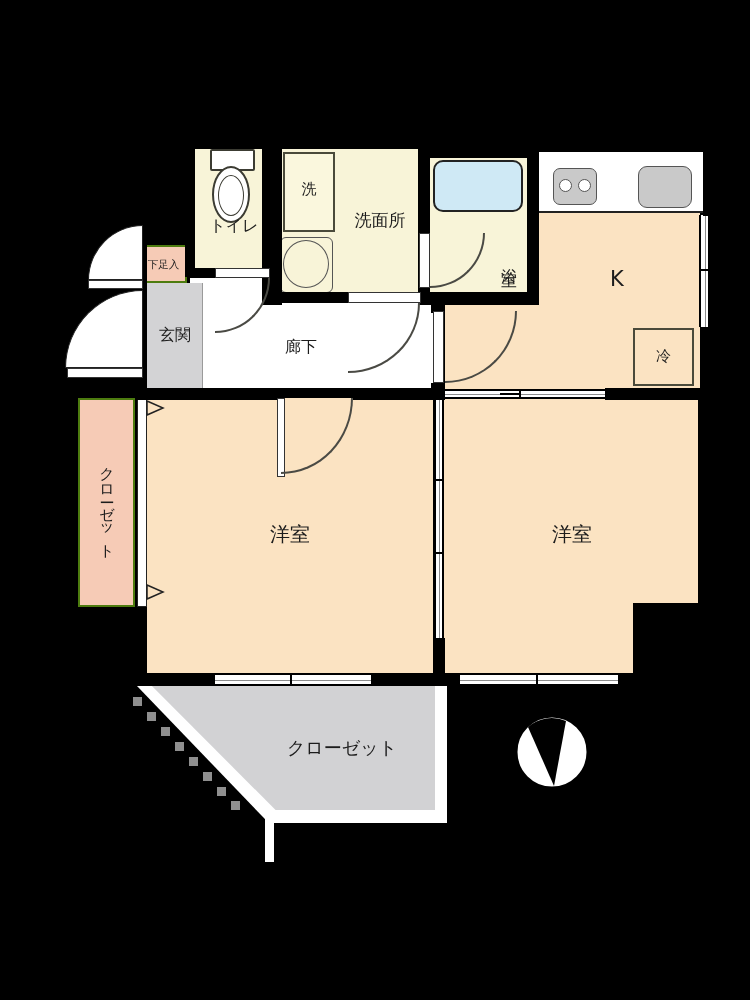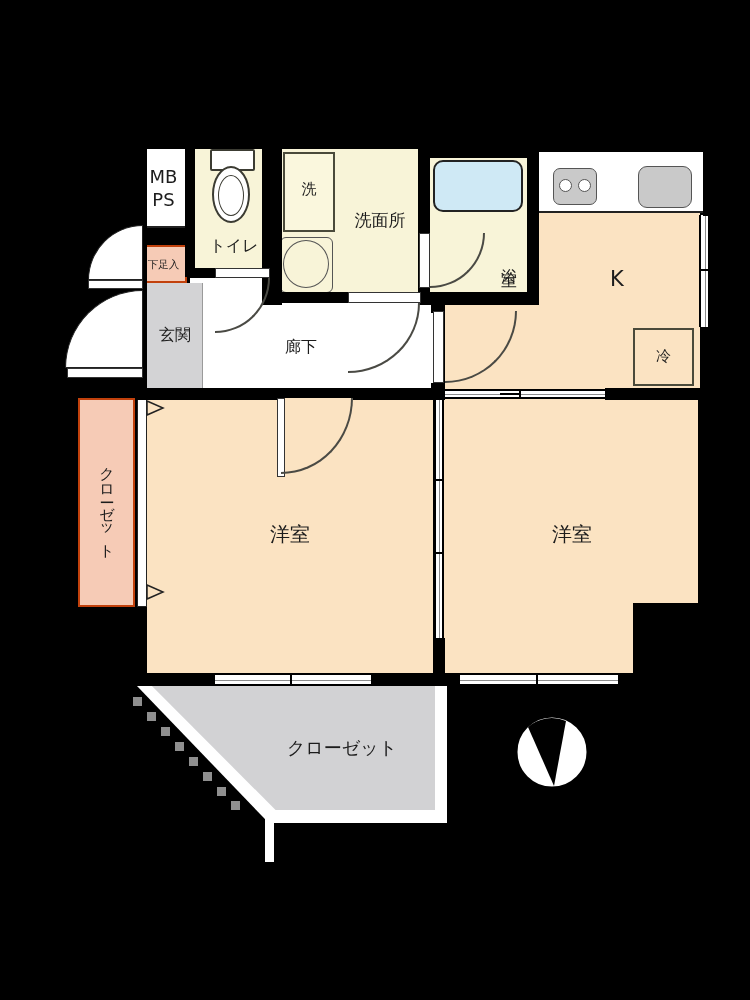--- a/index.html
+++ b/index.html
@@ -3,21 +3,21 @@
 <meta charset="utf-8">
 <style>
   html,body{margin:0;padding:0;background:#000;}
   .stage{position:relative;width:750px;height:1000px;background:#000;overflow:hidden;
          font-family:"DejaVu Sans","Liberation Sans",sans-serif;color:#1c1c1c;}
   .abs{position:absolute;box-sizing:border-box;}
   
   .cream{background:#f8f4d8;}
   .peach{background:#fbe3c2;}
   .white{background:#ffffff;}
-  .pink{background:#f6cbb6;border:2px solid #c2410c;}
+  .pink{background:#f6cbb6;border:2px solid #4d7c0f;}
   .gray{background:#d3d3d5;}
   .wall{position:absolute;background:#000;}
   
   .arc{position:absolute;border:0 solid #4a4a44;border-right-width:2px;border-bottom-width:2px;
        border-radius:0 0 100% 0;box-sizing:border-box;}
   .disk{position:absolute;background:#fff;border:1px solid #222;border-radius:100% 0 0 0;box-sizing:border-box;}
   .leaf{position:absolute;background:#fff;border:1px solid #333;box-sizing:border-box;}
   
   .win-h{position:absolute;background:#fff;border-top:2px solid #000;border-bottom:2px solid #000;box-sizing:border-box;}
   .win-v{position:absolute;background:#fff;border-left:2px solid #000;border-right:2px solid #000;box-sizing:border-box;}
@@ -55,24 +55,20 @@
   <div class="abs white" style="left:265px;top:810px;width:9px;height:52px;"></div>
   <div class="hatch" style="left:133px;top:697px;"></div>
   <div class="hatch" style="left:147px;top:712px;"></div>
   <div class="hatch" style="left:161px;top:727px;"></div>
   <div class="hatch" style="left:175px;top:742px;"></div>
   <div class="hatch" style="left:189px;top:757px;"></div>
   <div class="hatch" style="left:203px;top:772px;"></div>
   <div class="hatch" style="left:217px;top:787px;"></div>
   <div class="hatch" style="left:231px;top:801px;"></div>
 
-  <div class="abs white" style="left:140px;top:147px;width:47px;height:81px;border:2px solid #222;text-align:center;font-size:18px;line-height:1.25;padding-top:17px;">
-    <div>MB</div>
-    <div>PS</div>
-  </div>
   <div class="abs pink" style="left:140px;top:245px;width:47px;height:38px;font-size:10.5px;text-align:center;line-height:34px;">
     <span>下足入</span>
   </div>
   <div class="abs pink" style="left:78px;top:398px;width:57px;height:209px;"></div>
   <div class="abs white" style="left:137px;top:398px;width:10px;height:209px;border:1px solid #222;"></div>
   <svg class="abs" style="left:146px;top:400px;" width="20" height="17">
       <polygon points="1,1 17,8 1,15" fill="#fbe3c2" stroke="#222" stroke-width="1.5"></polygon>
     </svg>
   <svg class="abs" style="left:146px;top:584px;" width="20" height="17">
       <polygon points="1,1 17,8 1,15" fill="#fbe3c2" stroke="#222" stroke-width="1.5"></polygon>
@@ -154,21 +150,21 @@
   <div class="arc" style="left:430px;top:233px;width:55px;height:55px;"></div>
   <div class="leaf" style="left:433px;top:311px;width:11px;height:72px;"></div>
   <div class="arc" style="left:445px;top:311px;width:72px;height:72px;"></div>
   <div class="leaf" style="left:277px;top:398px;width:8px;height:79px;"></div>
   <div class="arc" style="left:281px;top:398px;width:72px;height:76px;"></div>
   <div class="disk" style="left:65px;top:290px;width:78px;height:78px;"></div>
   <div class="leaf" style="left:67px;top:368px;width:76px;height:10px;"></div>
   <div class="disk" style="left:88px;top:225px;width:55px;height:55px;"></div>
   <div class="leaf" style="left:88px;top:280px;width:55px;height:9px;"></div>
 
-  <div class="lbl" style="left:196px;top:236px;width:76px;font-size:16px;">トイレ</div>
+  <div class="lbl" style="left:196px;top:216px;width:76px;font-size:16px;">トイレ</div>
   <div class="lbl" style="left:330px;top:209px;width:100px;font-size:17px;">洗面所</div>
   <div class="lbl vert" style="left:498px;top:230px;height:56px;font-size:16px;">浴室</div>
   <div class="lbl" style="left:600px;top:267px;width:34px;font-size:21px;">K</div>
   <div class="lbl" style="left:148px;top:325px;width:54px;font-size:16px;">玄関</div>
   <div class="lbl" style="left:271px;top:337px;width:60px;font-size:16px;">廊下</div>
   <div class="lbl vert" style="left:97px;top:432px;height:145px;font-size:15px;">クローゼット</div>
   <div class="lbl" style="left:240px;top:521px;width:100px;font-size:20px;">洋室</div>
   <div class="lbl" style="left:522px;top:521px;width:100px;font-size:20px;">洋室</div>
   <div class="lbl" style="left:281px;top:736px;width:122px;font-size:18px;">クローゼット</div>
 

